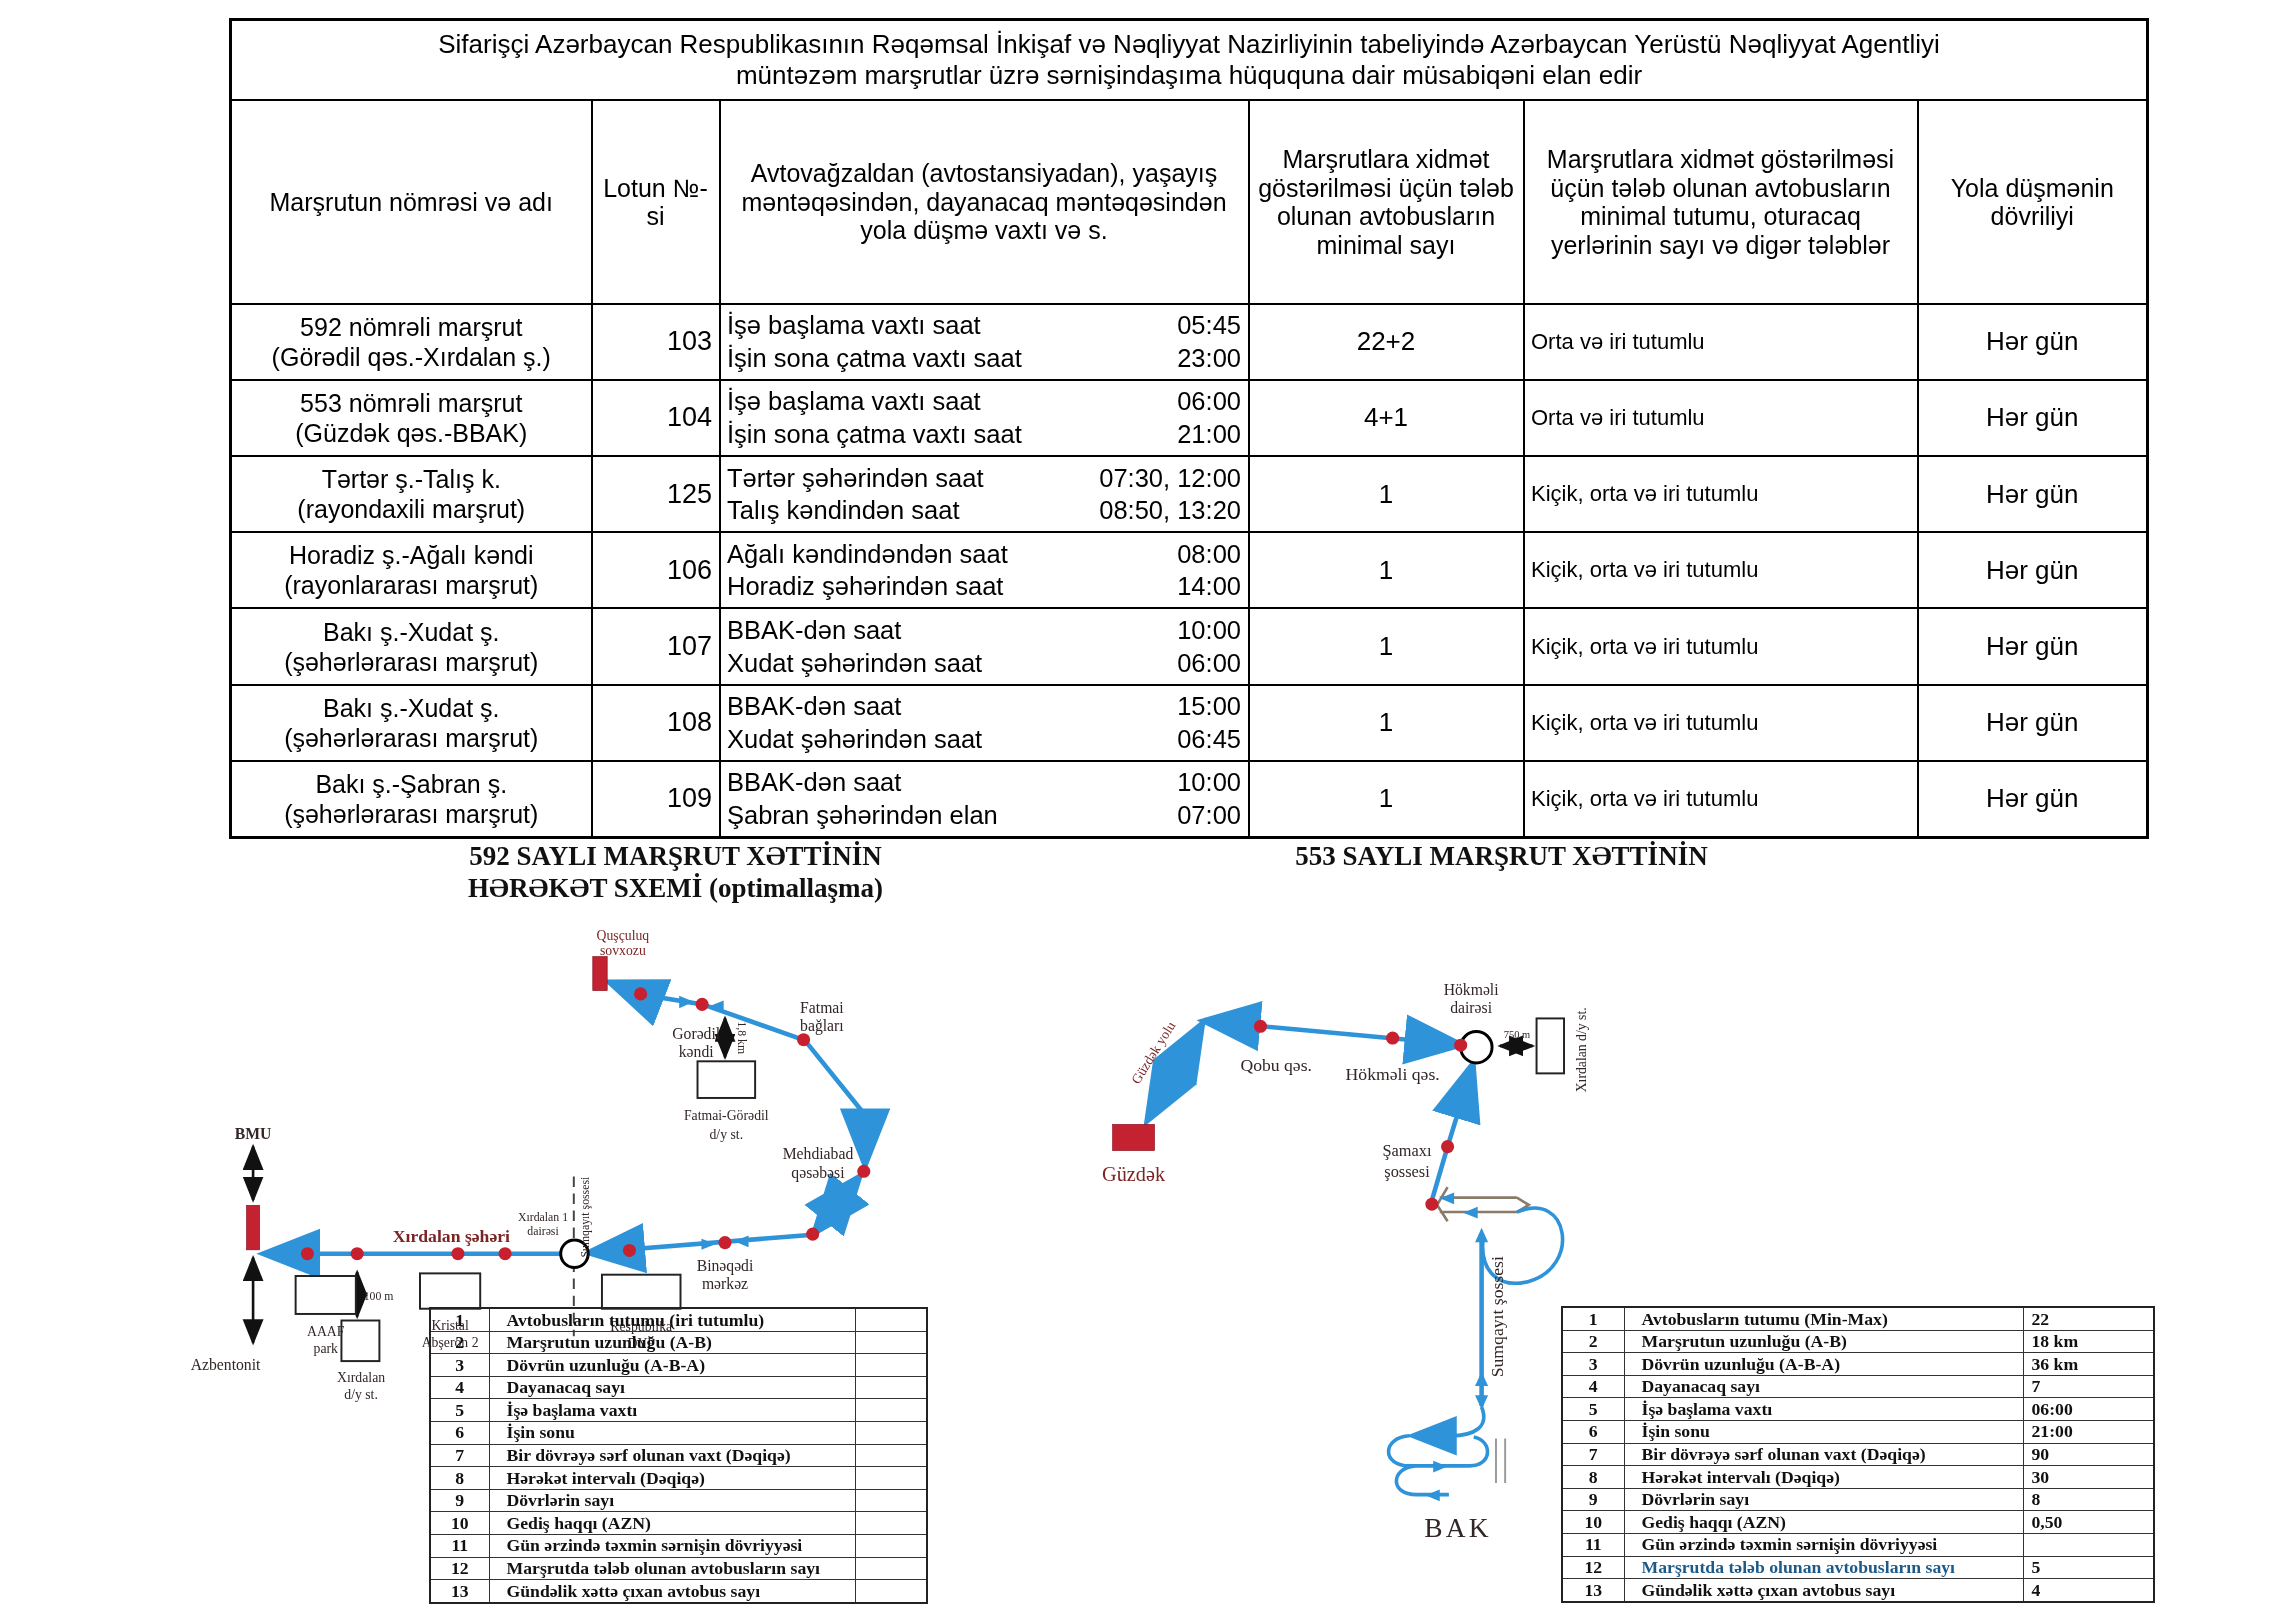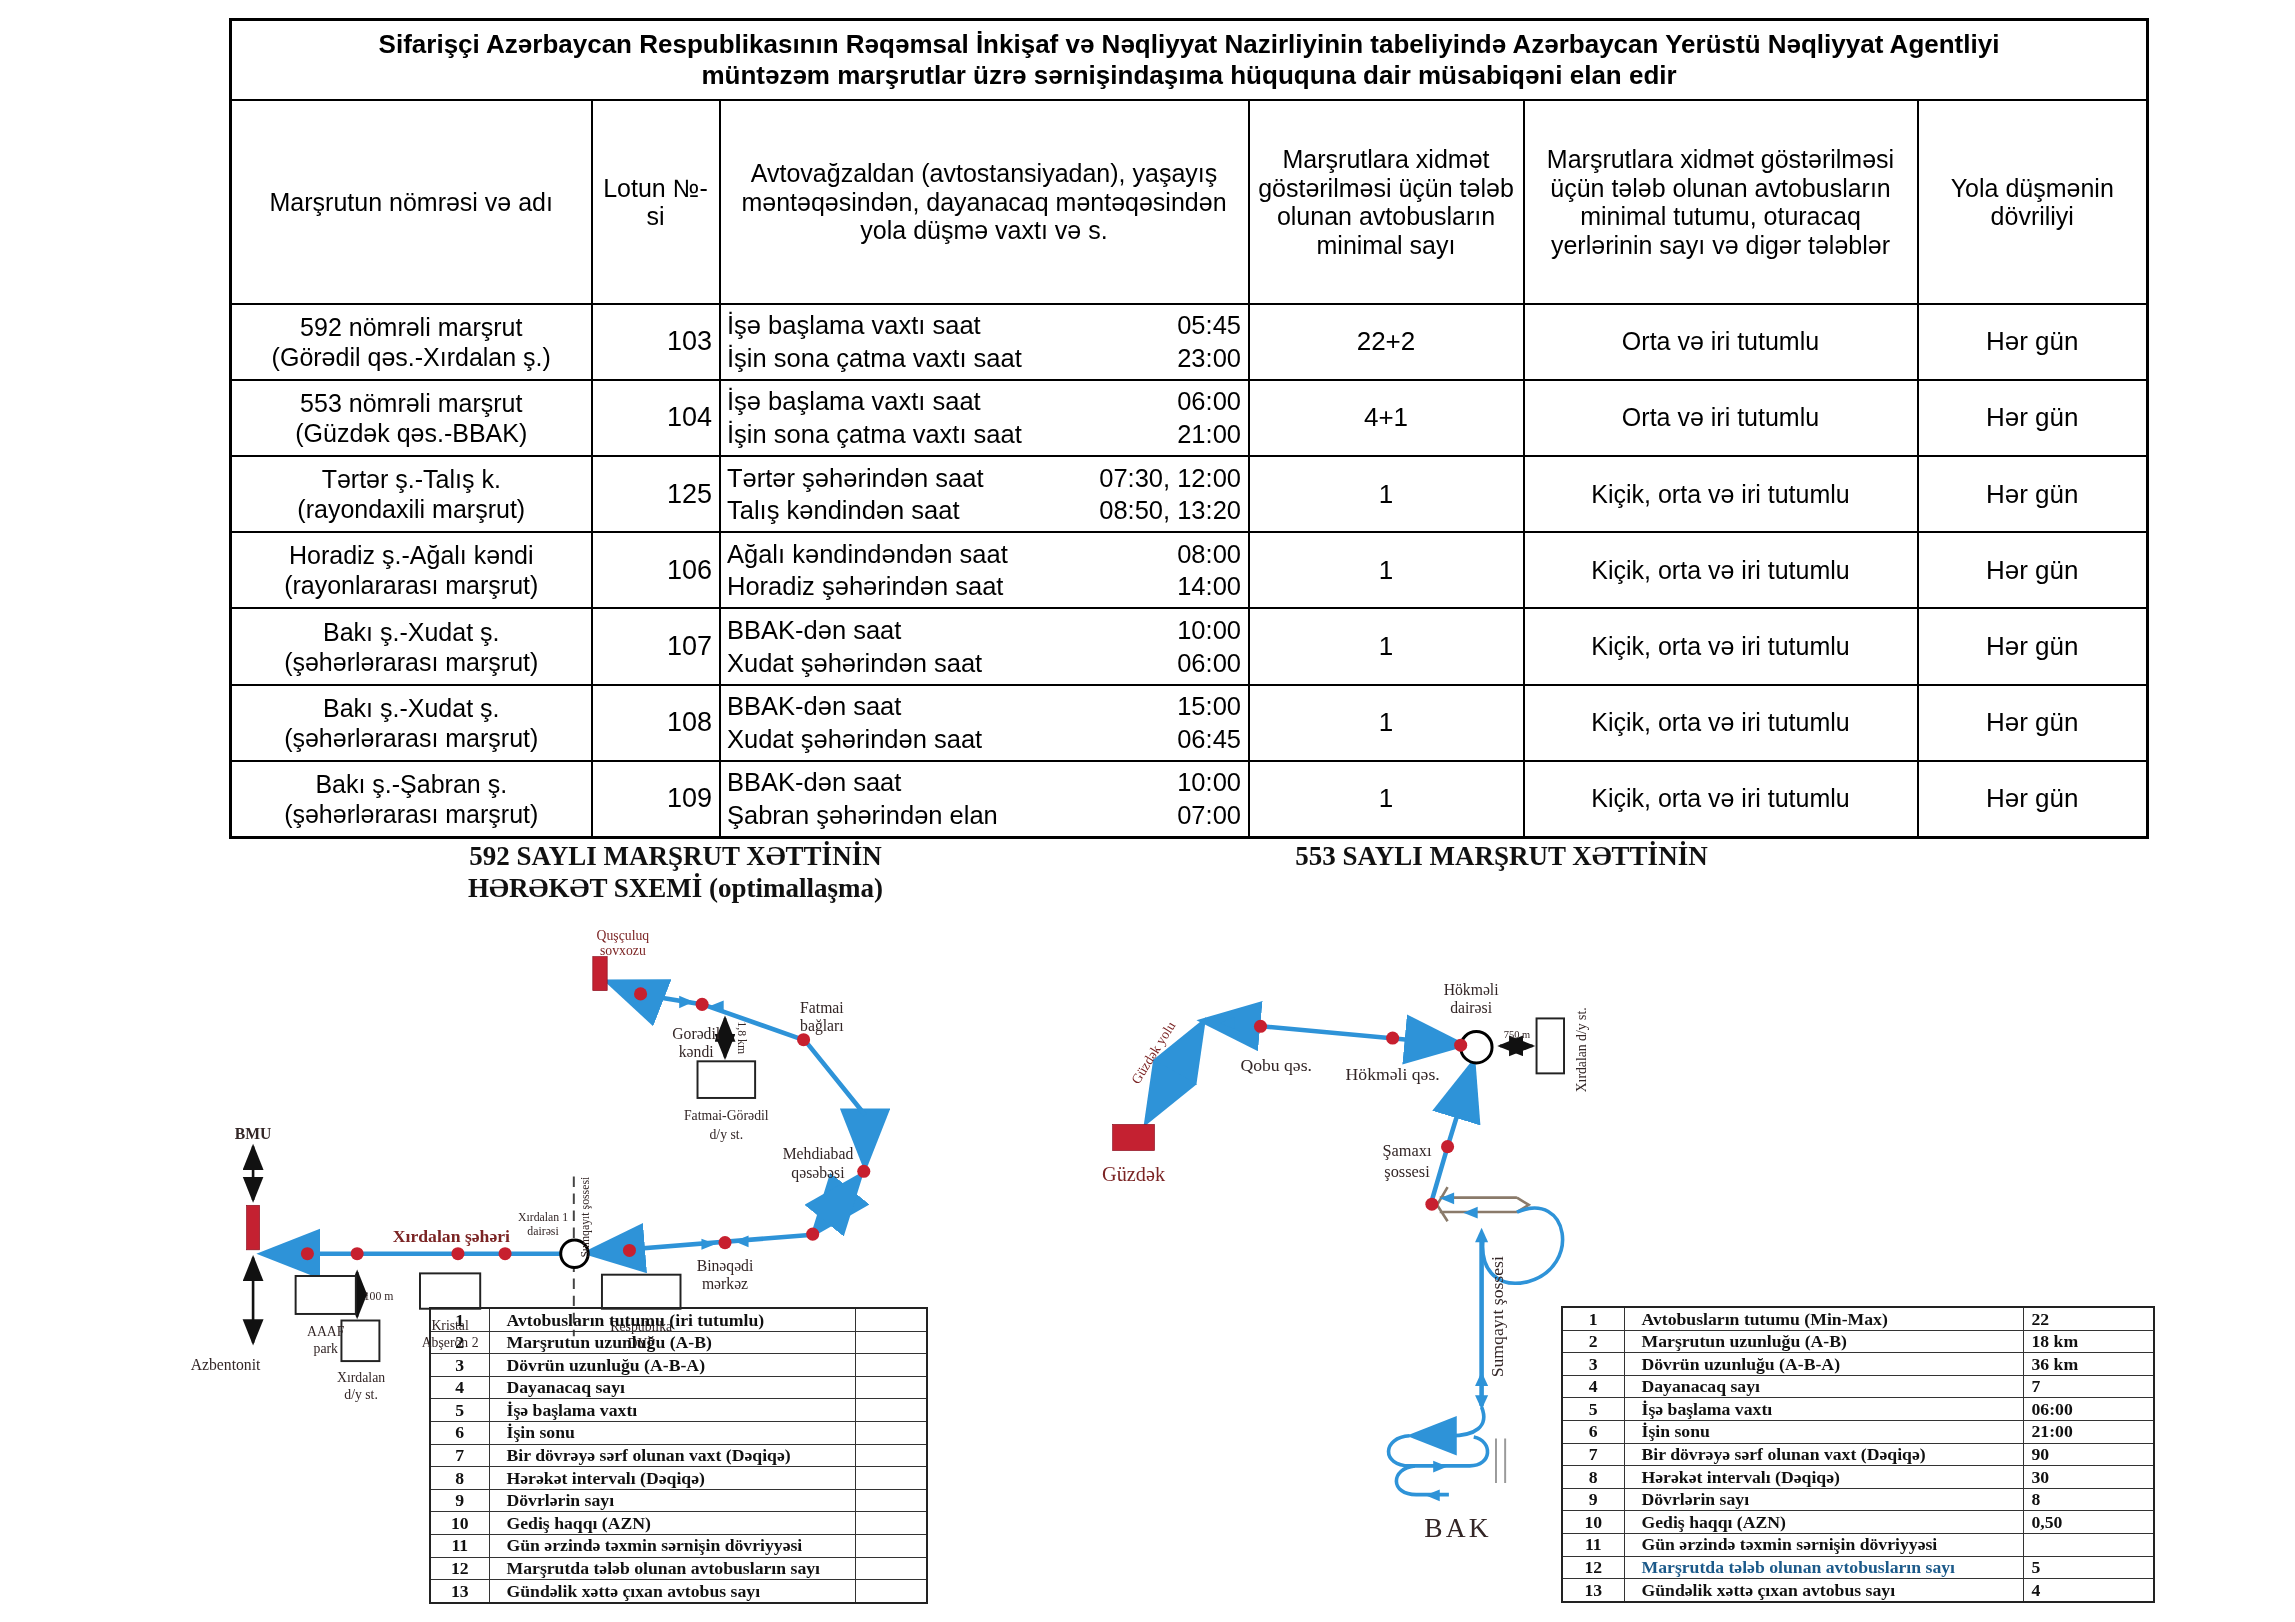--- a/index.html
+++ b/index.html
@@ -4,30 +4,30 @@
 <style>
   html,body{margin:0;padding:0;background:#ffffff;}
   #page{position:relative;width:2295px;height:1623px;background:#fff;overflow:hidden;
         font-family:"Liberation Sans",sans-serif;color:#000;}
 
   
   #routes{position:absolute;left:229px;top:18.3px;width:1917px;border-collapse:collapse;
           table-layout:fixed;border:3.9px solid #000;}
   #routes td{border:2px solid #000;padding:2.6px 6.5px;vertical-align:middle;}
   #routes .title-row td{border-bottom:2.6px solid #000;height:73px;text-align:center;
-          font-weight:bold;font-size:26px;line-height:1.22;white-space:nowrap;margin-left:28px;}
+          font-weight:normal;font-size:26px;line-height:1.22;white-space:nowrap;margin-left:28px;}
   #routes .head td{border-bottom:2.6px solid #000;height:196px;text-align:center;
           font-size:25px;line-height:1.14;}
   #routes .data td{height:69px;border-top:2.6px solid #000;border-bottom:2.6px solid #000;}
   #routes .c1{text-align:center;font-size:25px;line-height:1.2;}
   #routes .c2{text-align:right;font-size:27px;}
   #routes .c3{font-size:25.5px;}
   #routes .c3 .sch{display:flex;justify-content:space-between;line-height:1.28;gap:44px;}
   #routes .c4{text-align:center;font-size:26px;}
-  #routes .c5{text-align:center;font-size:25px;}
+  #routes .c5{font-size:22px;}
   #routes .c6{text-align:center;font-size:26px;}
 
   
   .diag-title{position:absolute;text-align:center;font-family:"Liberation Serif",serif;
           font-weight:bold;font-size:27px;line-height:1.2;color:#111;}
 
   
   svg.diag{position:absolute;overflow:visible;}
   .bl{stroke:#2e93d8;stroke-width:7;fill:none;}
   .bl2{stroke:#2e93d8;stroke-width:5.5;fill:none;}

